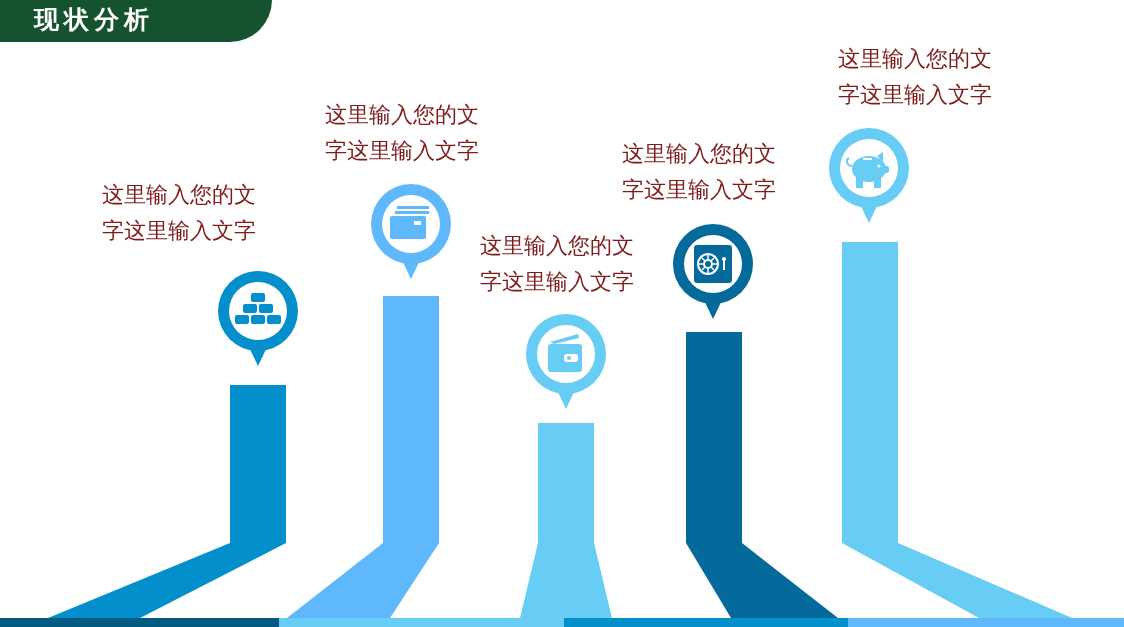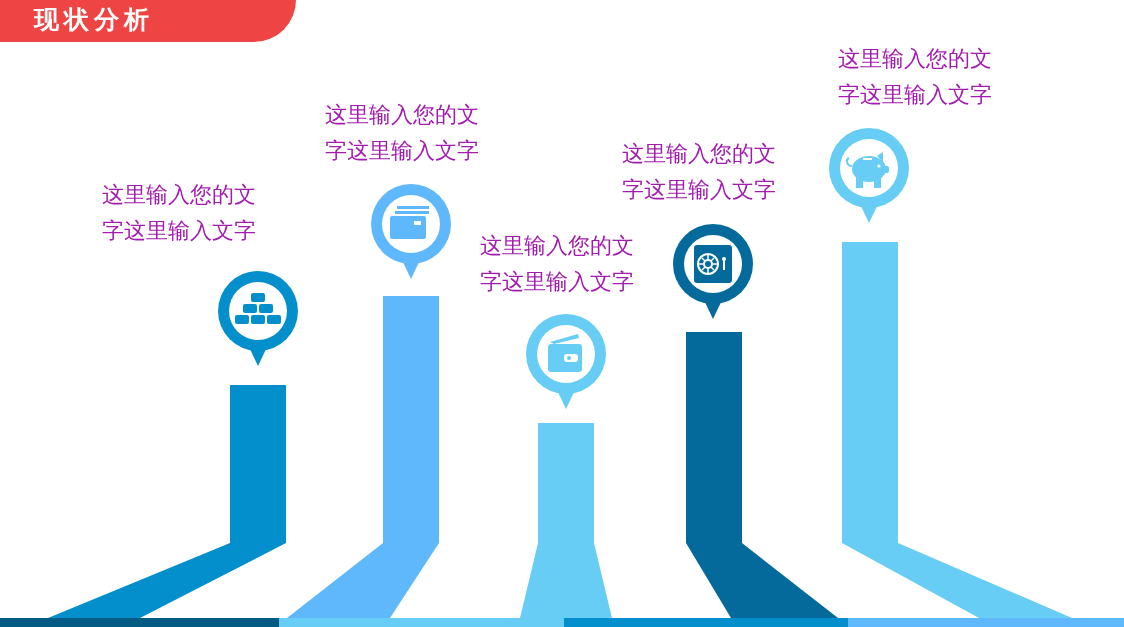--- a/index.html
+++ b/index.html
@@ -1,23 +1,23 @@
 <!DOCTYPE html>
 <html><head>
 <meta charset="utf-8">
 <style>
   html, body { margin: 0; padding: 0; background: #ffffff; }
   body { width: 1124px; height: 627px; position: relative; overflow: hidden;
          font-family: "DejaVu Sans", "Liberation Sans", sans-serif; }
   .title-tab { position: absolute; left: 0; top: 0; width: 272px; height: 42px;
-               background: #ef4444; border-bottom-right-radius: 42px 42px; padding-left: 24px; }
+               background: #14532d; border-bottom-right-radius: 42px 42px; }
   .title-text { position: absolute; left: 34px; top: 4px; color: #ffffff;
                 font-size: 25px; font-weight: bold; letter-spacing: 5px; line-height: 32px; }
   svg.art { position: absolute; left: 0; top: 0; }
-  .label { position: absolute; font-size: 22px; line-height: 36px; color: #a21caf;
+  .label { position: absolute; font-size: 22px; line-height: 36px; color: #7f1d1d;
            width: 190px; letter-spacing: 0px; }
 </style>
 </head>
 <body>
 
 <div class="title-tab">
   <div class="title-text">现状分析</div>
 </div>
 
 <svg class="art" width="1124" height="627" viewBox="0 0 1124 627">

